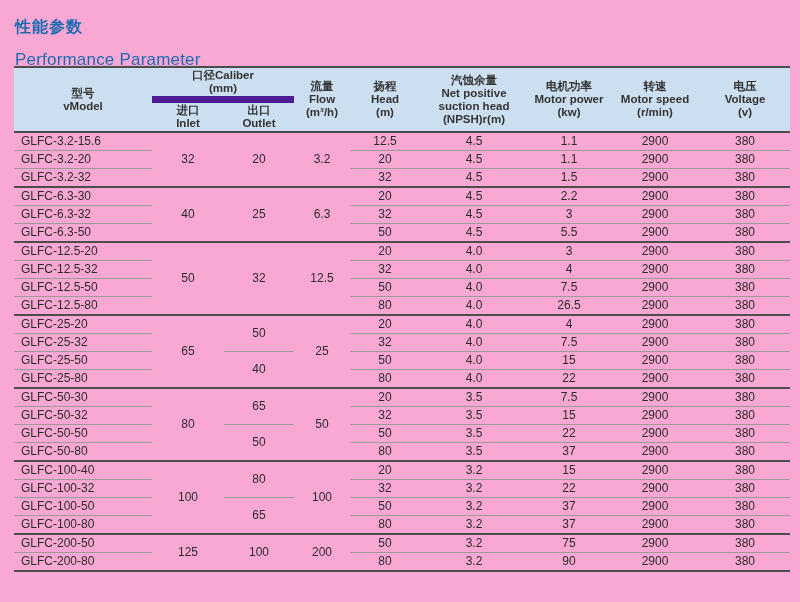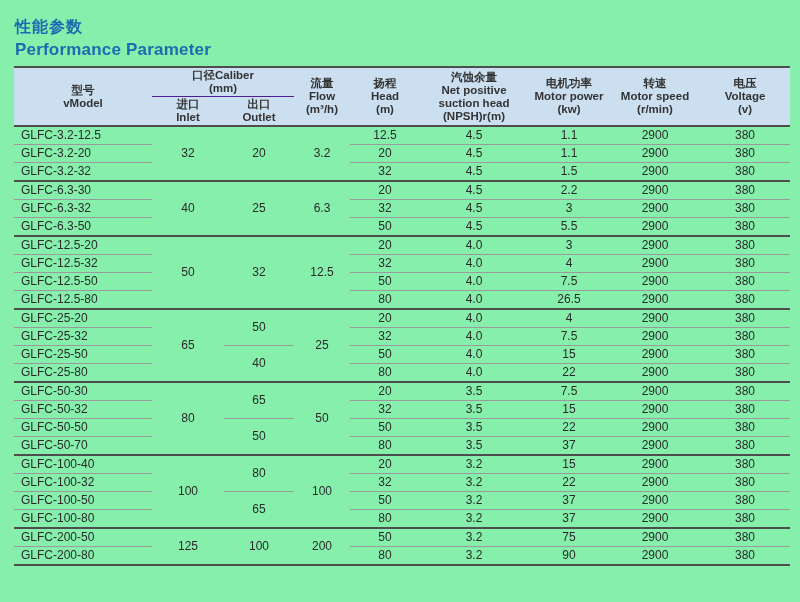--- a/index.html
+++ b/index.html
@@ -3,45 +3,45 @@
 <meta charset="utf-8">
 <style>
   * { box-sizing: border-box; }
   html, body { margin: 0; padding: 0; }
   body {
     width: 800px; height: 602px;
     background: #ffffff;
     font-family: "Liberation Sans", sans-serif;
     overflow: hidden;
   }
-  .page { position: relative; width: 800px; height: 602px; background: #86efac; }
+  .page { position: relative; width: 800px; height: 602px; background: #f9a8d4; }
 
   .titles { position: absolute; left: 15px; top: 17px; }
   .title-zh { font-size: 16px; font-weight: bold; color: #1c6bb0; letter-spacing: 1px; }
-  .title-en { font-size: 17px; font-weight: bold; color: #1c6bb0; margin-top: 2px; letter-spacing: 0.2px; }
+  .title-en { font-size: 17px; font-weight: normal; color: #1c6bb0; margin-top: 12px; letter-spacing: 0.2px; }
 
   table.perf {
     position: absolute; left: 14px; top: 66px;
     width: 776px;
     border-collapse: collapse;
     table-layout: fixed;
   }
   .perf thead th {
     background: #cbdff0;
     color: #333333;
     font-size: 11.5px;
     line-height: 13px;
     font-weight: bold;
     text-align: center;
     vertical-align: middle;
     padding: 1px 0;
   }
   .perf thead tr:first-child th { border-top: 2px solid #4d4d4d; }
   .perf th.hb { border-bottom: 2px solid #4d4d4d; }
-  .perf th.cal { border-bottom: 1px solid #4c1d95; }
+  .perf th.cal { border-bottom: 7px solid #4c1d95; }
   .perf th.sub { height: 27px; margin-top: 25px; }
 
   .perf tbody td {
     font-size: 12px;
     color: #2a2a2a;
     text-align: center;
     vertical-align: middle;
     height: 17px;
     line-height: 17px;
     padding: 0;
@@ -121,21 +121,21 @@
           <div>Inlet</div>
         </th>
         <th class="hb sub">
           <div>出口</div>
           <div>Outlet</div>
         </th>
       </tr>
     </thead>
     <tbody>
         <tr>
-          <td class="model bg">GLFC-3.2-12.5</td>
+          <td class="model bg">GLFC-3.2-15.6</td>
           <td rowspan="3" class="bd">32</td>
           <td rowspan="3" class="bd">20</td>
           <td rowspan="3" class="bd">3.2</td>
           <td class="bg">12.5</td>
           <td class="bg">4.5</td>
           <td class="bg">1.1</td>
           <td class="bg">2900</td>
           <td class="bg">380</td>
         </tr>
         <tr>
@@ -274,21 +274,21 @@
         <tr>
           <td class="model bg">GLFC-50-50</td>
           <td rowspan="2" class="bd">50</td>
           <td class="bg">50</td>
           <td class="bg">3.5</td>
           <td class="bg">22</td>
           <td class="bg">2900</td>
           <td class="bg">380</td>
         </tr>
         <tr>
-          <td class="model bd">GLFC-50-70</td>
+          <td class="model bd">GLFC-50-80</td>
           <td class="bd">80</td>
           <td class="bd">3.5</td>
           <td class="bd">37</td>
           <td class="bd">2900</td>
           <td class="bd">380</td>
         </tr>
         <tr>
           <td class="model bg">GLFC-100-40</td>
           <td rowspan="4" class="bd">100</td>
           <td rowspan="2" class="bg">80</td>

